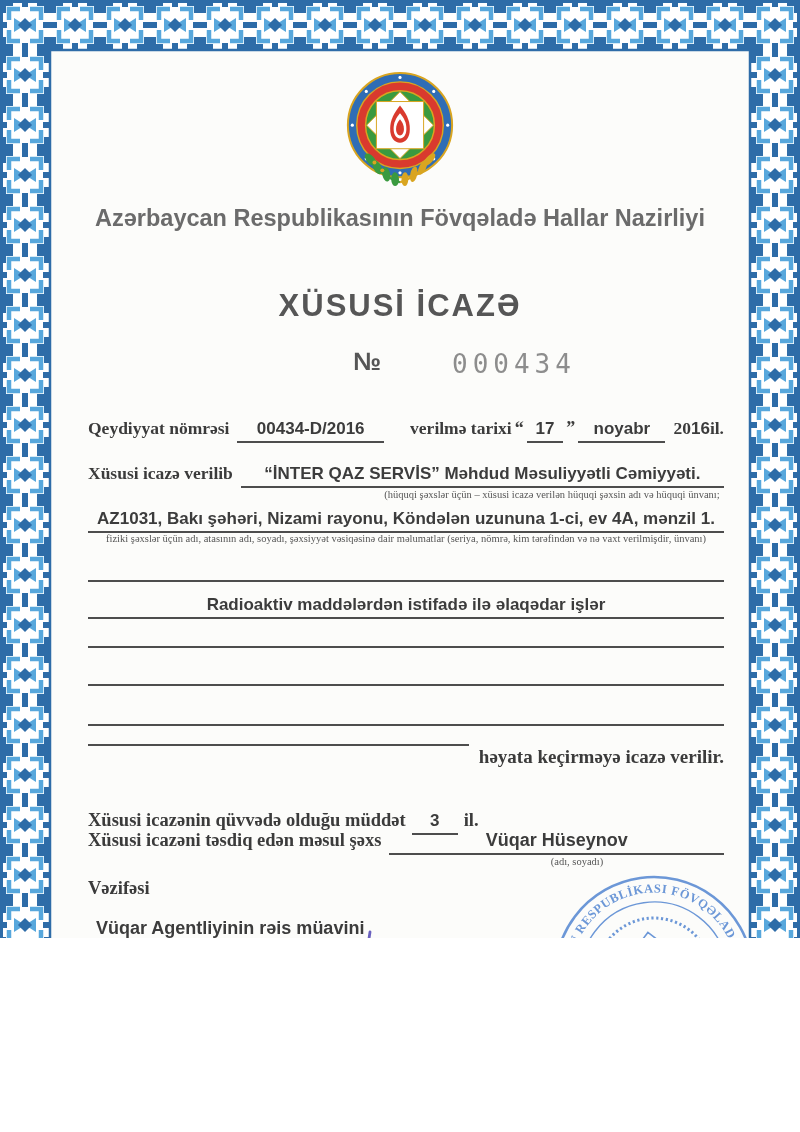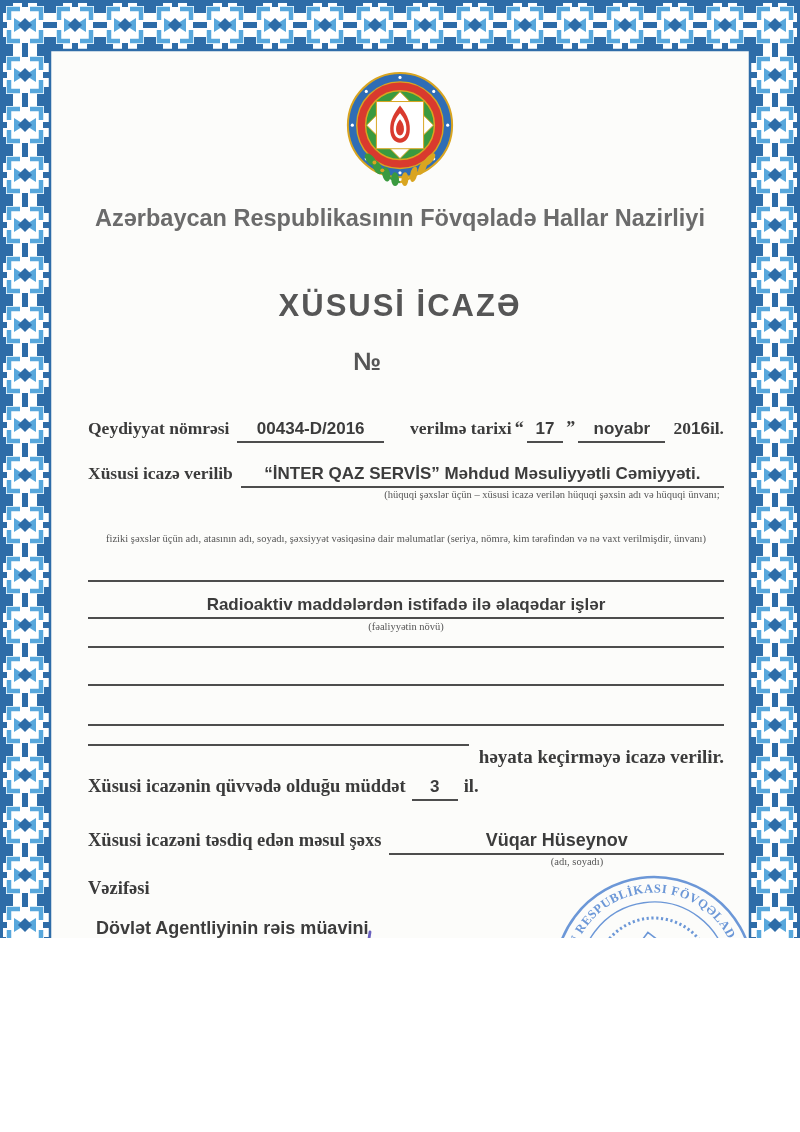--- a/index.html
+++ b/index.html
@@ -112,20 +112,21 @@
       <ellipse cx="90" cy="91" rx="3.5" ry="8" transform="rotate(42 90 91)" style="fill:var(--c-emblem-gold)"></ellipse>
       <ellipse cx="83" cy="99" rx="3.5" ry="8" transform="rotate(26 83 99)" style="fill:var(--c-emblem-gold)"></ellipse>
       <ellipse cx="74" cy="106" rx="3.5" ry="8" transform="rotate(12 74 106)" style="fill:var(--c-emblem-gold)"></ellipse>
       <ellipse cx="65" cy="111" rx="3.5" ry="7" transform="rotate(2 65 111)" style="fill:var(--c-emblem-gold)"></ellipse>
     </g>
   </svg>
 
   <div class="ministry">Azərbaycan Respublikasının Fövqəladə Hallar Nazirliyi</div>
   <div class="doc-title">XÜSUSİ İCAZƏ</div>
   <div class="num-sign">№</div>
+  <div class="serial">000434</div>
 
   <div class="row" style="top:416px">
     <span class="lbl">Qeydiyyat nömrəsi</span>
     <span class="blank val" style="width:168px;margin-left:8px">00434-D/2016</span>
     <span style="width:30px"></span>
     <span class="lbl">verilmə tarixi</span>
     <span class="q">“</span>
     <span class="blank val" style="width:42px">17</span>
     <span class="q">”</span>
     <span class="blank val" style="width:100px">noyabr</span>
@@ -133,55 +134,57 @@
     <span class="val">16</span>
     <span class="lbl">il.</span>
   </div>
 
   <div class="row" style="top:461px">
     <span class="lbl">Xüsusi icazə verilib</span>
     <span class="blank val grow" style="margin-left:8px">“İNTER QAZ SERVİS” Məhdud Məsuliyyətli Cəmiyyəti.</span>
   </div>
   <div class="note" style="top:489px;left:380px;right:76px">(hüquqi şəxslər üçün – xüsusi icazə verilən hüquqi şəxsin adı və hüquqi ünvanı;</div>
 
+  <div class="row" style="top:506px">
+    <span class="blank val grow">AZ1031, Bakı şəhəri, Nizami rayonu, Köndələn uzununa 1-ci, ev 4A, mənzil 1.</span>
+  </div>
   <div class="note" style="top:533px;left:88px;right:76px">fiziki şəxslər üçün adı, atasının adı, soyadı, şəxsiyyət vəsiqəsinə dair məlumatlar (seriya, nömrə, kim tərəfindən və nə vaxt verilmişdir, ünvanı)</div>
 
   <div class="hline" style="top:556px;height:26px"></div>
 
   <div class="row" style="top:592px">
     <span class="blank val grow">Radioaktiv maddələrdən istifadə ilə əlaqədar işlər</span>
   </div>
-  <div class="note" style="top:621px;left:88px;right:76px">(fəaliyyətin növü)</div>
 
   <div class="hline" style="top:622px;height:26px"></div>
   <div class="hline" style="top:660px;height:26px"></div>
   <div class="hline" style="top:700px;height:26px"></div>
 
   <div class="row" style="top:744px">
     <span class="blank grow"></span>
     <span class="lbl-lg" style="margin-left:10px;font-size:19px">həyata keçirməyə icazə verilir.</span>
   </div>
 
-  <div class="row" style="top:774px">
+  <div class="row" style="top:808px">
     <span class="lbl-lg">Xüsusi icazənin qüvvədə olduğu müddət</span>
     <span class="blank val" style="width:46px;margin-left:6px">3</span>
     <span class="lbl-lg" style="margin-left:6px">il.</span>
   </div>
 
   <div class="row" style="top:828px">
     <span class="lbl-lg">Xüsusi icazəni təsdiq edən məsul şəxs</span>
     <span class="blank val grow" style="margin-left:8px;font-size:18px">Vüqar Hüseynov</span>
   </div>
   <div class="note" style="top:856px;left:430px;right:76px">(adı, soyadı)</div>
 
   <div class="row" style="top:876px">
     <span class="lbl-lg">Vəzifəsi</span>
   </div>
   <div class="row" style="top:916px">
-    <span class="blank val grow" style="text-align:left;padding-left:8px;font-size:18px">Dövlət Agentliyinin rəis müavini</span>
+    <span class="blank val grow" style="text-align:left;padding-left:8px;font-size:18px">Vüqar Agentliyinin rəis müavini</span>
   </div>
 
   <svg class="signature-svg" width="120" height="98" viewBox="0 0 120 98">
     <path class="ink" stroke-width="2.8" opacity="0.9" d="M14 4 C10 30 7 62 14 71 C19 77 23 52 28 53 C32 54 29 68 35 68 C41 68 41 54 46 55 C50 56 47 68 53 68 C59 68 58 56 63 57 C67 58 65 69 71 68 C78 66 76 52 81 44 C87 34 97 21 108 13"></path>
     <path class="ink" stroke-width="2.4" opacity="0.9" d="M71 68 C77 79 81 90 73 92 C67 93 65 85 71 79"></path>
   </svg>
   <div class="sig-line"></div>
   <div class="sig-note">(imza)</div>
 
   <div class="my">M.Y.</div>

